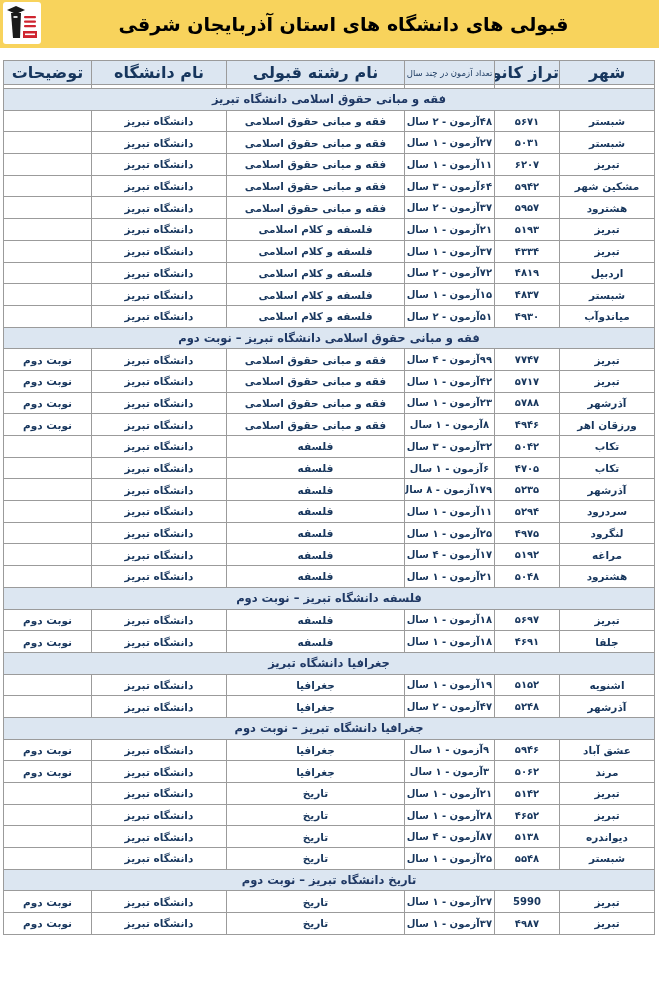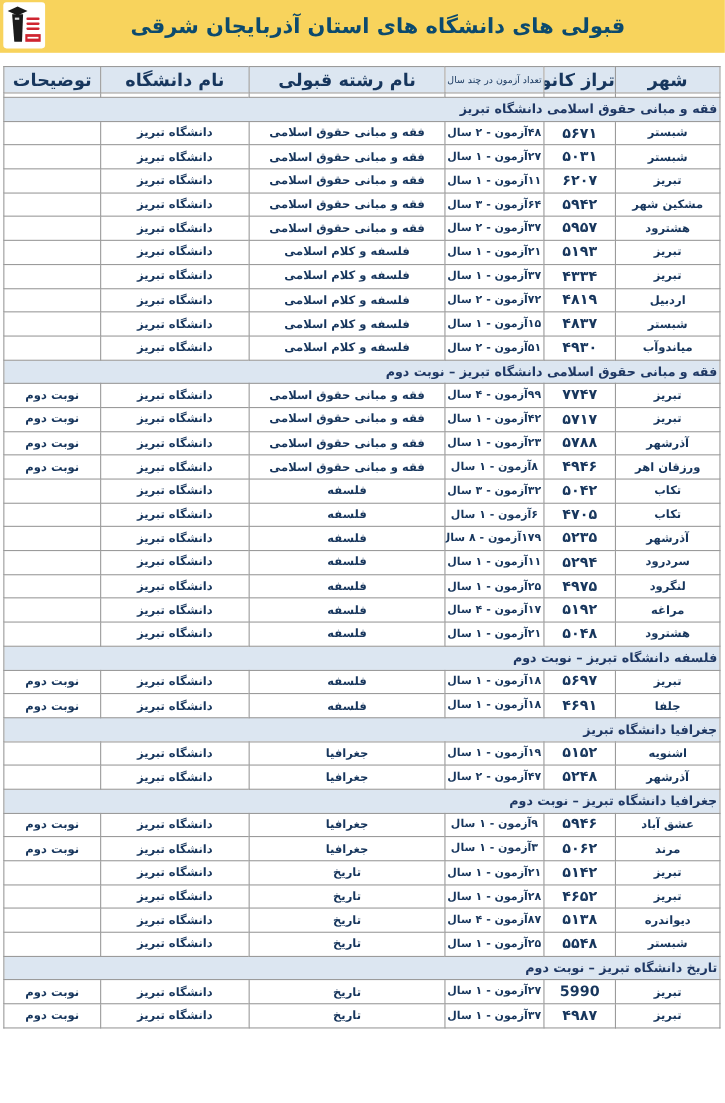--- a/index.html
+++ b/index.html
@@ -4,40 +4,40 @@
 <style>
   * { margin:0; padding:0; box-sizing:border-box; }
   html,body { width:659px; height:1003px; overflow:hidden; background:#ffffff;
               font-family:"DejaVu Sans", sans-serif; }
 
   .page { position:relative; width:659px; height:1003px; background:#ffffff; }
 
   
   .banner { position:absolute; top:0; left:0; width:659px; height:48px;
             background:#f8d35c; display:flex; align-items:center; justify-content:center; }
-  .banner h1 { color:#0c4a6e; font-size:19px; font-weight:bold; letter-spacing:0;margin-left:28px; }
+  .banner h1 { color:#000000; font-size:19px; font-weight:bold; letter-spacing:0;margin-left:28px; }
 
   .logo-box { position:absolute; top:2px; right:auto; left:3px; width:38px; height:42px;
               background:#ffffff; border-radius:3px; display:flex; align-items:center; justify-content:center; }
 
   
   .tbl-wrap { position:absolute; top:60px; left:4px; width:651px; }
   table { width:651px; border-collapse:collapse; table-layout:fixed;
           border:1px solid #7f7f7f; }
   td, th { border:1px solid #9b9b9b; text-align:center; vertical-align:middle;
            color:#17365d; overflow:hidden; white-space:nowrap; }
 
   thead th { background:#dce6f1; height:24px; font-size:16px; font-weight:bold; }
   thead th.small { font-size:8.5px; font-weight:normal;margin-top:10px; }
   tr.spacer td { height:4px; background:#ffffff; border-top:1px solid #9b9b9b;
                  border-bottom:1px solid #9b9b9b; }
 
   tbody td { height:21.7px; font-size:10.5px; font-weight:bold; background:#ffffff; padding:0 2px; }
-  tr.section-row td { background:#dce6f1; font-size:11.5px; font-weight:bold; color:#1f3864;text-align:right; }
-  td.c-score { font-size:13px; }
+  tr.section-row td { background:#dce6f1; font-size:11.5px; font-weight:bold; color:#1f3864; }
+  td.c-score { font-size:10px; }
   td.c-exams { font-size:10px; }
   td.c-major, td.c-university, td.c-city, td.c-note { font-size:10.5px; }
 </style>
 </head>
 <body>
 
 <div class="page">
 
   <div class="banner">
     <div class="logo-box">

